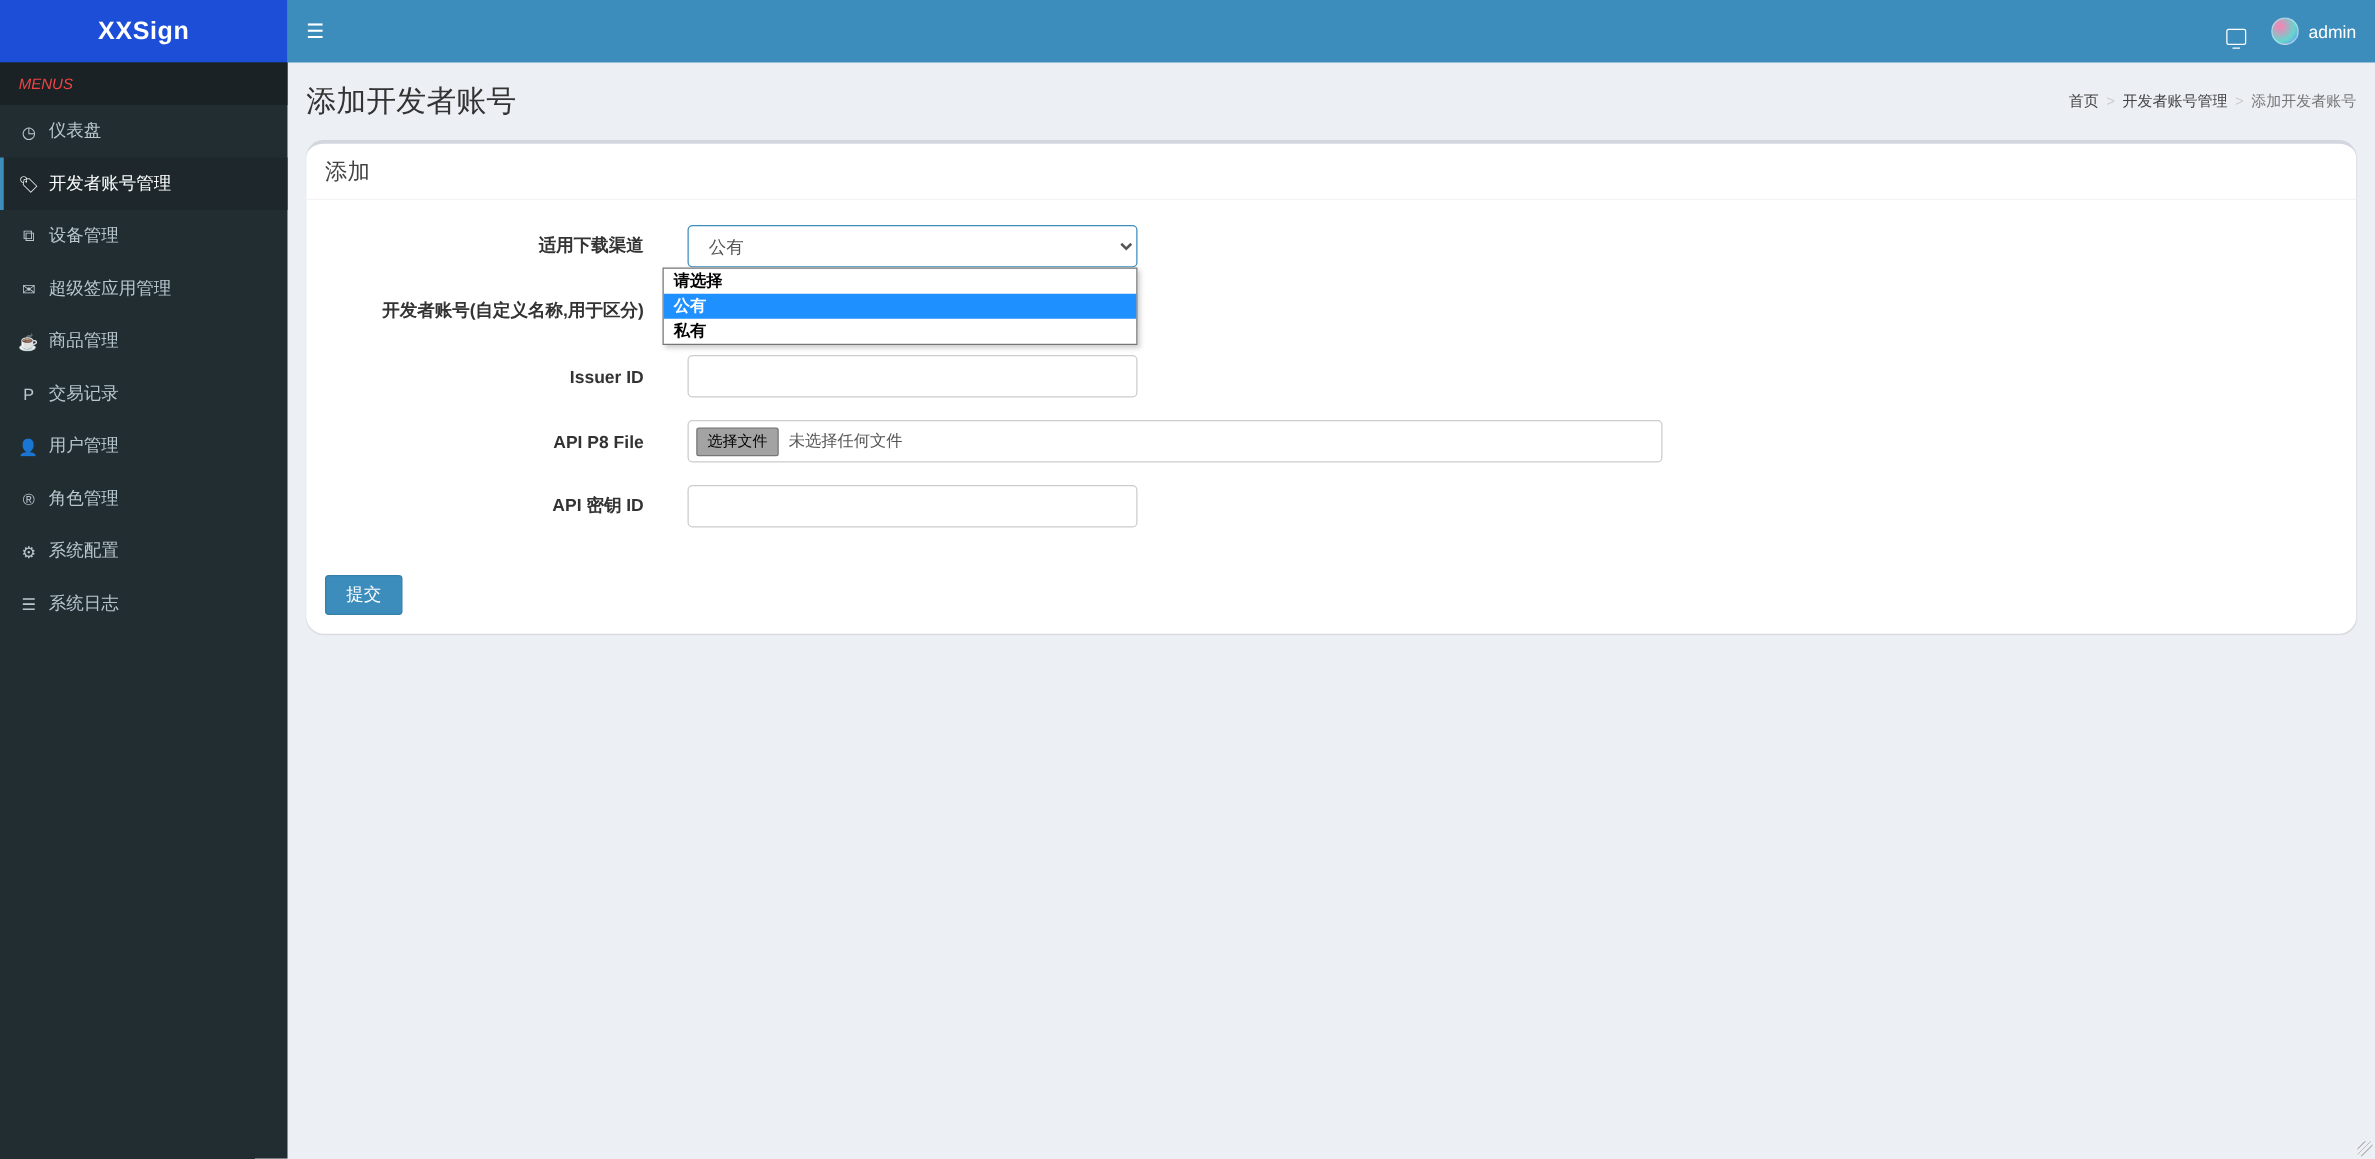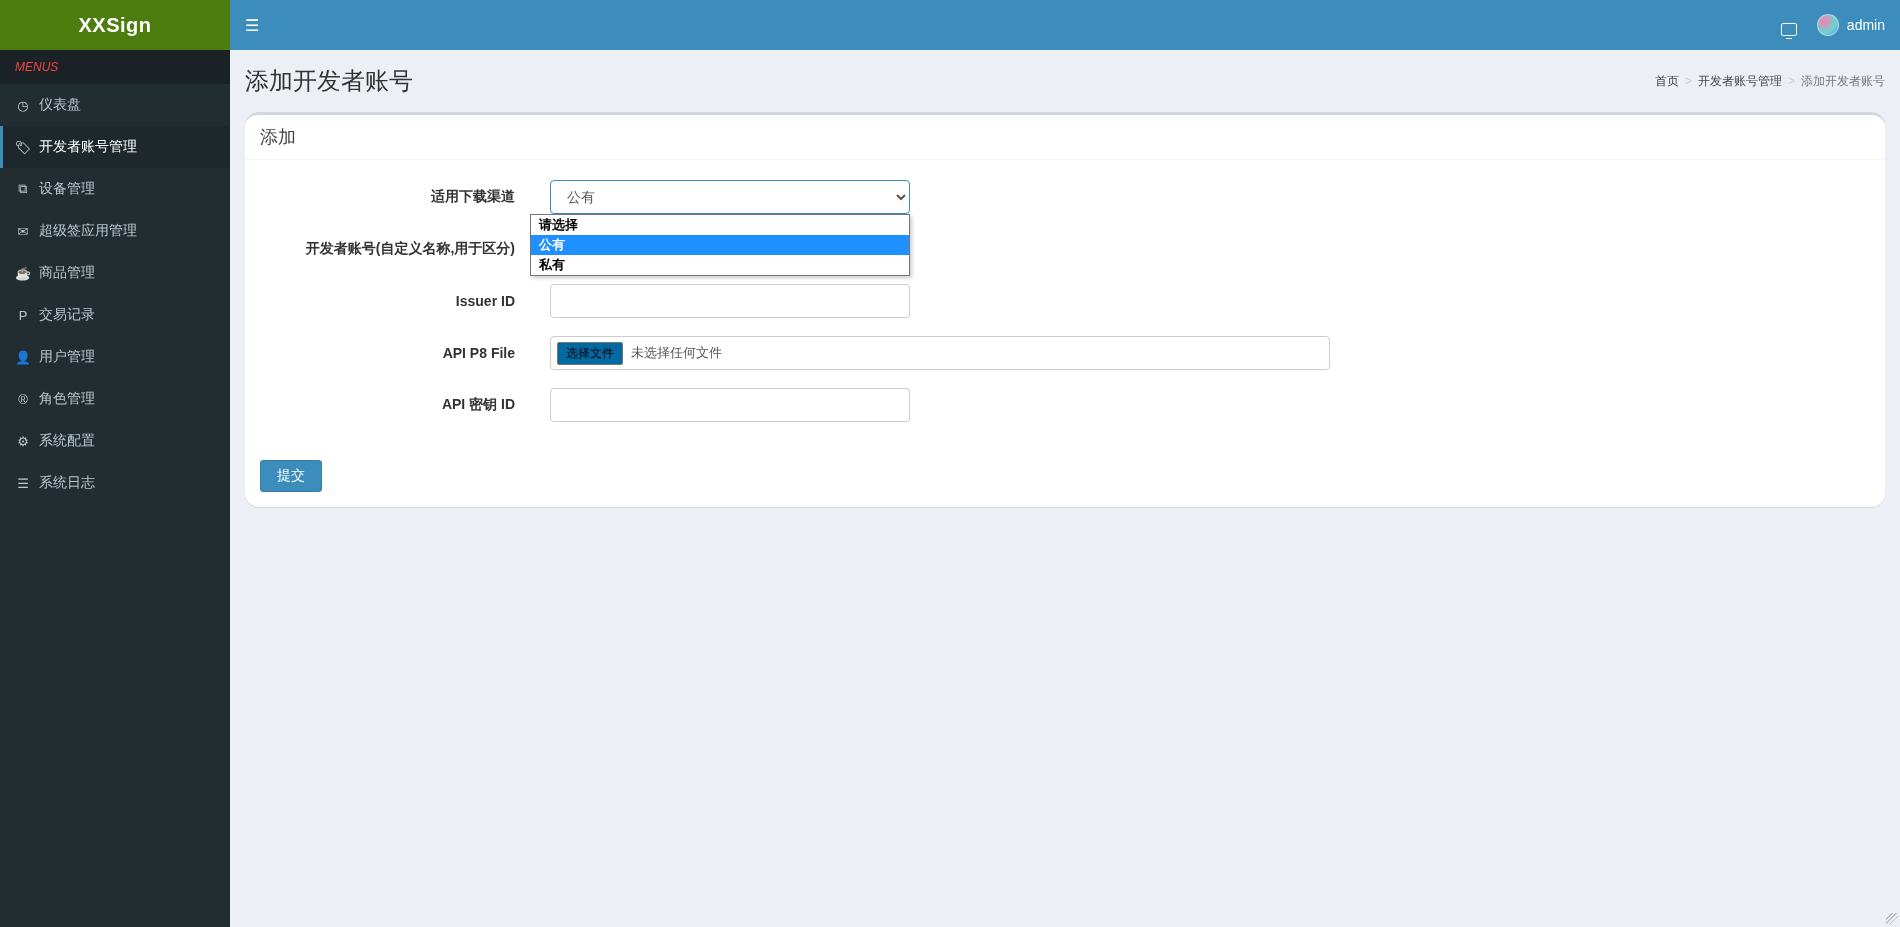--- a/index.html
+++ b/index.html
@@ -15,21 +15,21 @@
   
   .sidebar {
     width: 230px;
     background: #222d32;
     color: #b8c7ce;
     display: flex;
     flex-direction: column;
     flex-shrink: 0;
   }
   .logo {
-    background: #4d7c0f;
+    background: #1d4ed8;
     color: #fff;
     height: 50px;
     line-height: 50px;
     text-align: center;
     font-size: 20px;
     font-weight: bold;
     letter-spacing: 0.5px;
   }
   .menu-header {
     color: #ef4444;
@@ -119,21 +119,21 @@
     background: #fff;
     border: 1px solid #ccc;
     border-radius: 4px;
   }
   select.form-control { appearance: auto; }
   .file-input-display {
     width: 100%; height: 34px; border: 1px solid #ccc; border-radius: 4px;
     display: flex; align-items: center; padding: 3px 6px; gap: 8px; background: #fff;
   }
   .file-btn {
-    border: 1px solid #767676; background: #0369a1; font-size: 12px;
+    border: 1px solid #767676; background: #a3a3a3; font-size: 12px;
     padding: 2px 8px; border-radius: 2px; cursor: pointer;
   }
   .file-text { font-size: 13px; color: #555; }
 
   .submit-row { padding: 0 15px 15px 15px; }
   .btn-primary {
     background: #3c8dbc; border: 1px solid #367fa9; color: #fff;
     padding: 6px 16px; border-radius: 3px; font-size: 14px; cursor: pointer;
   }
 

